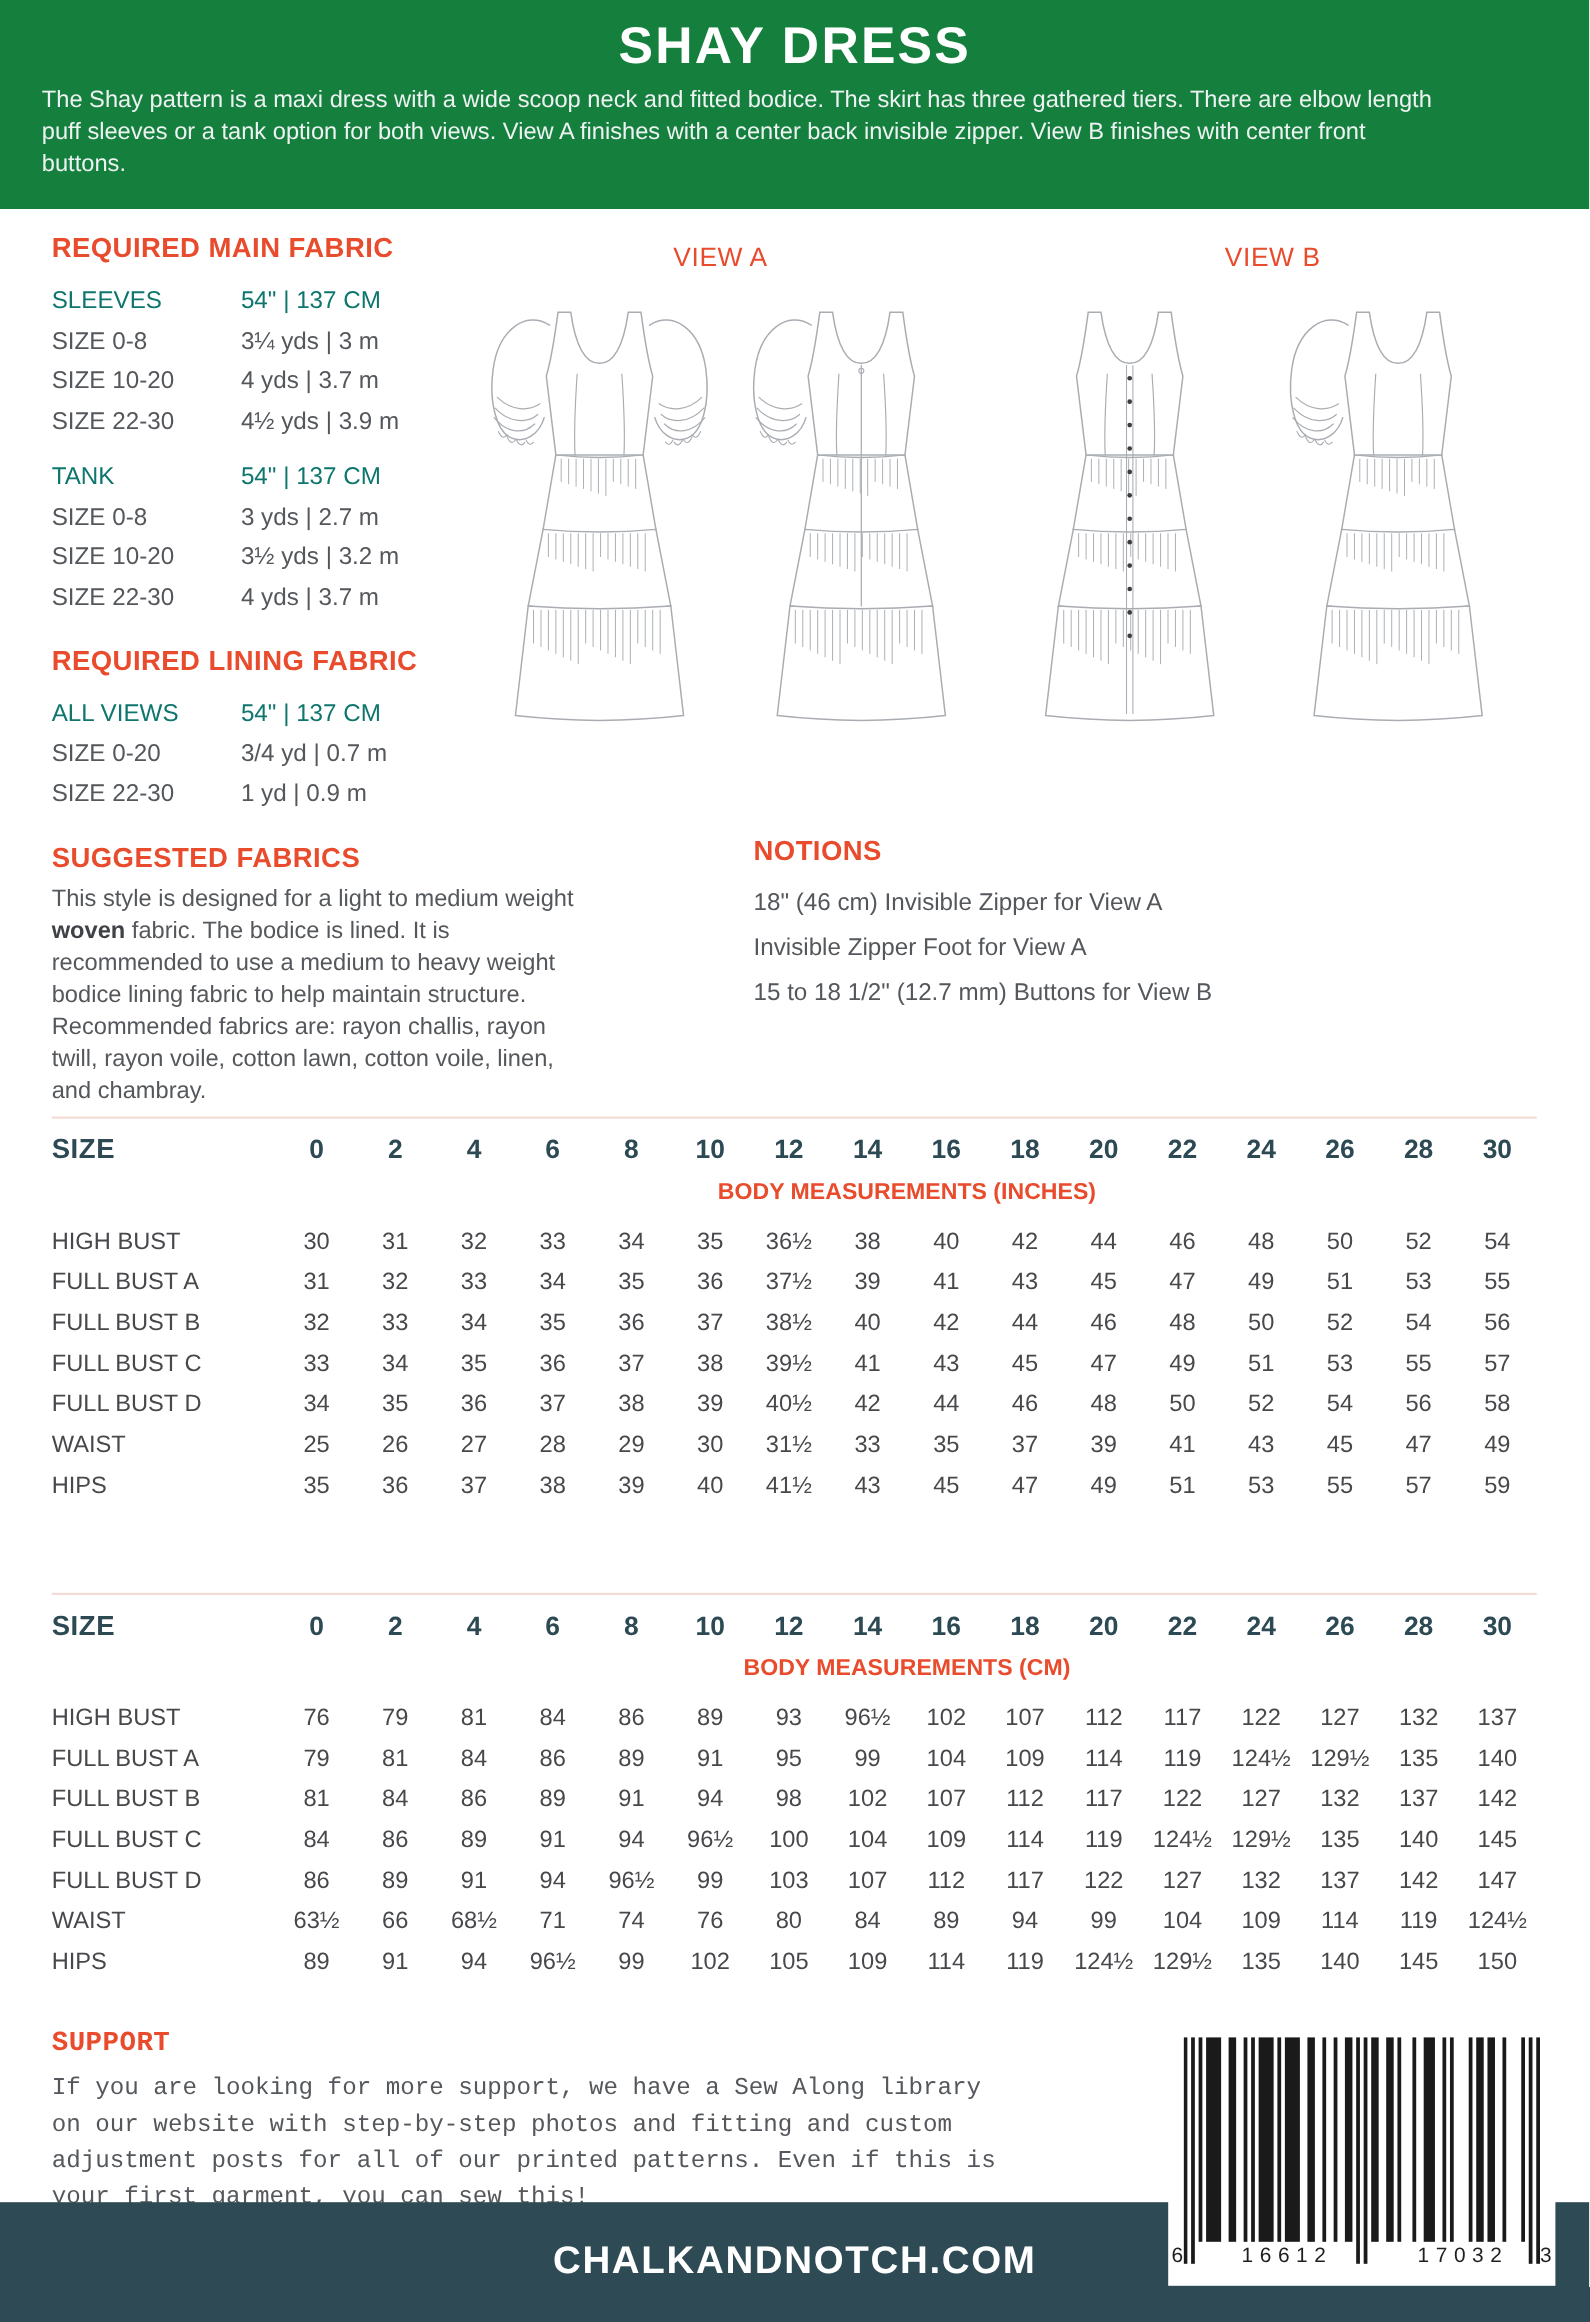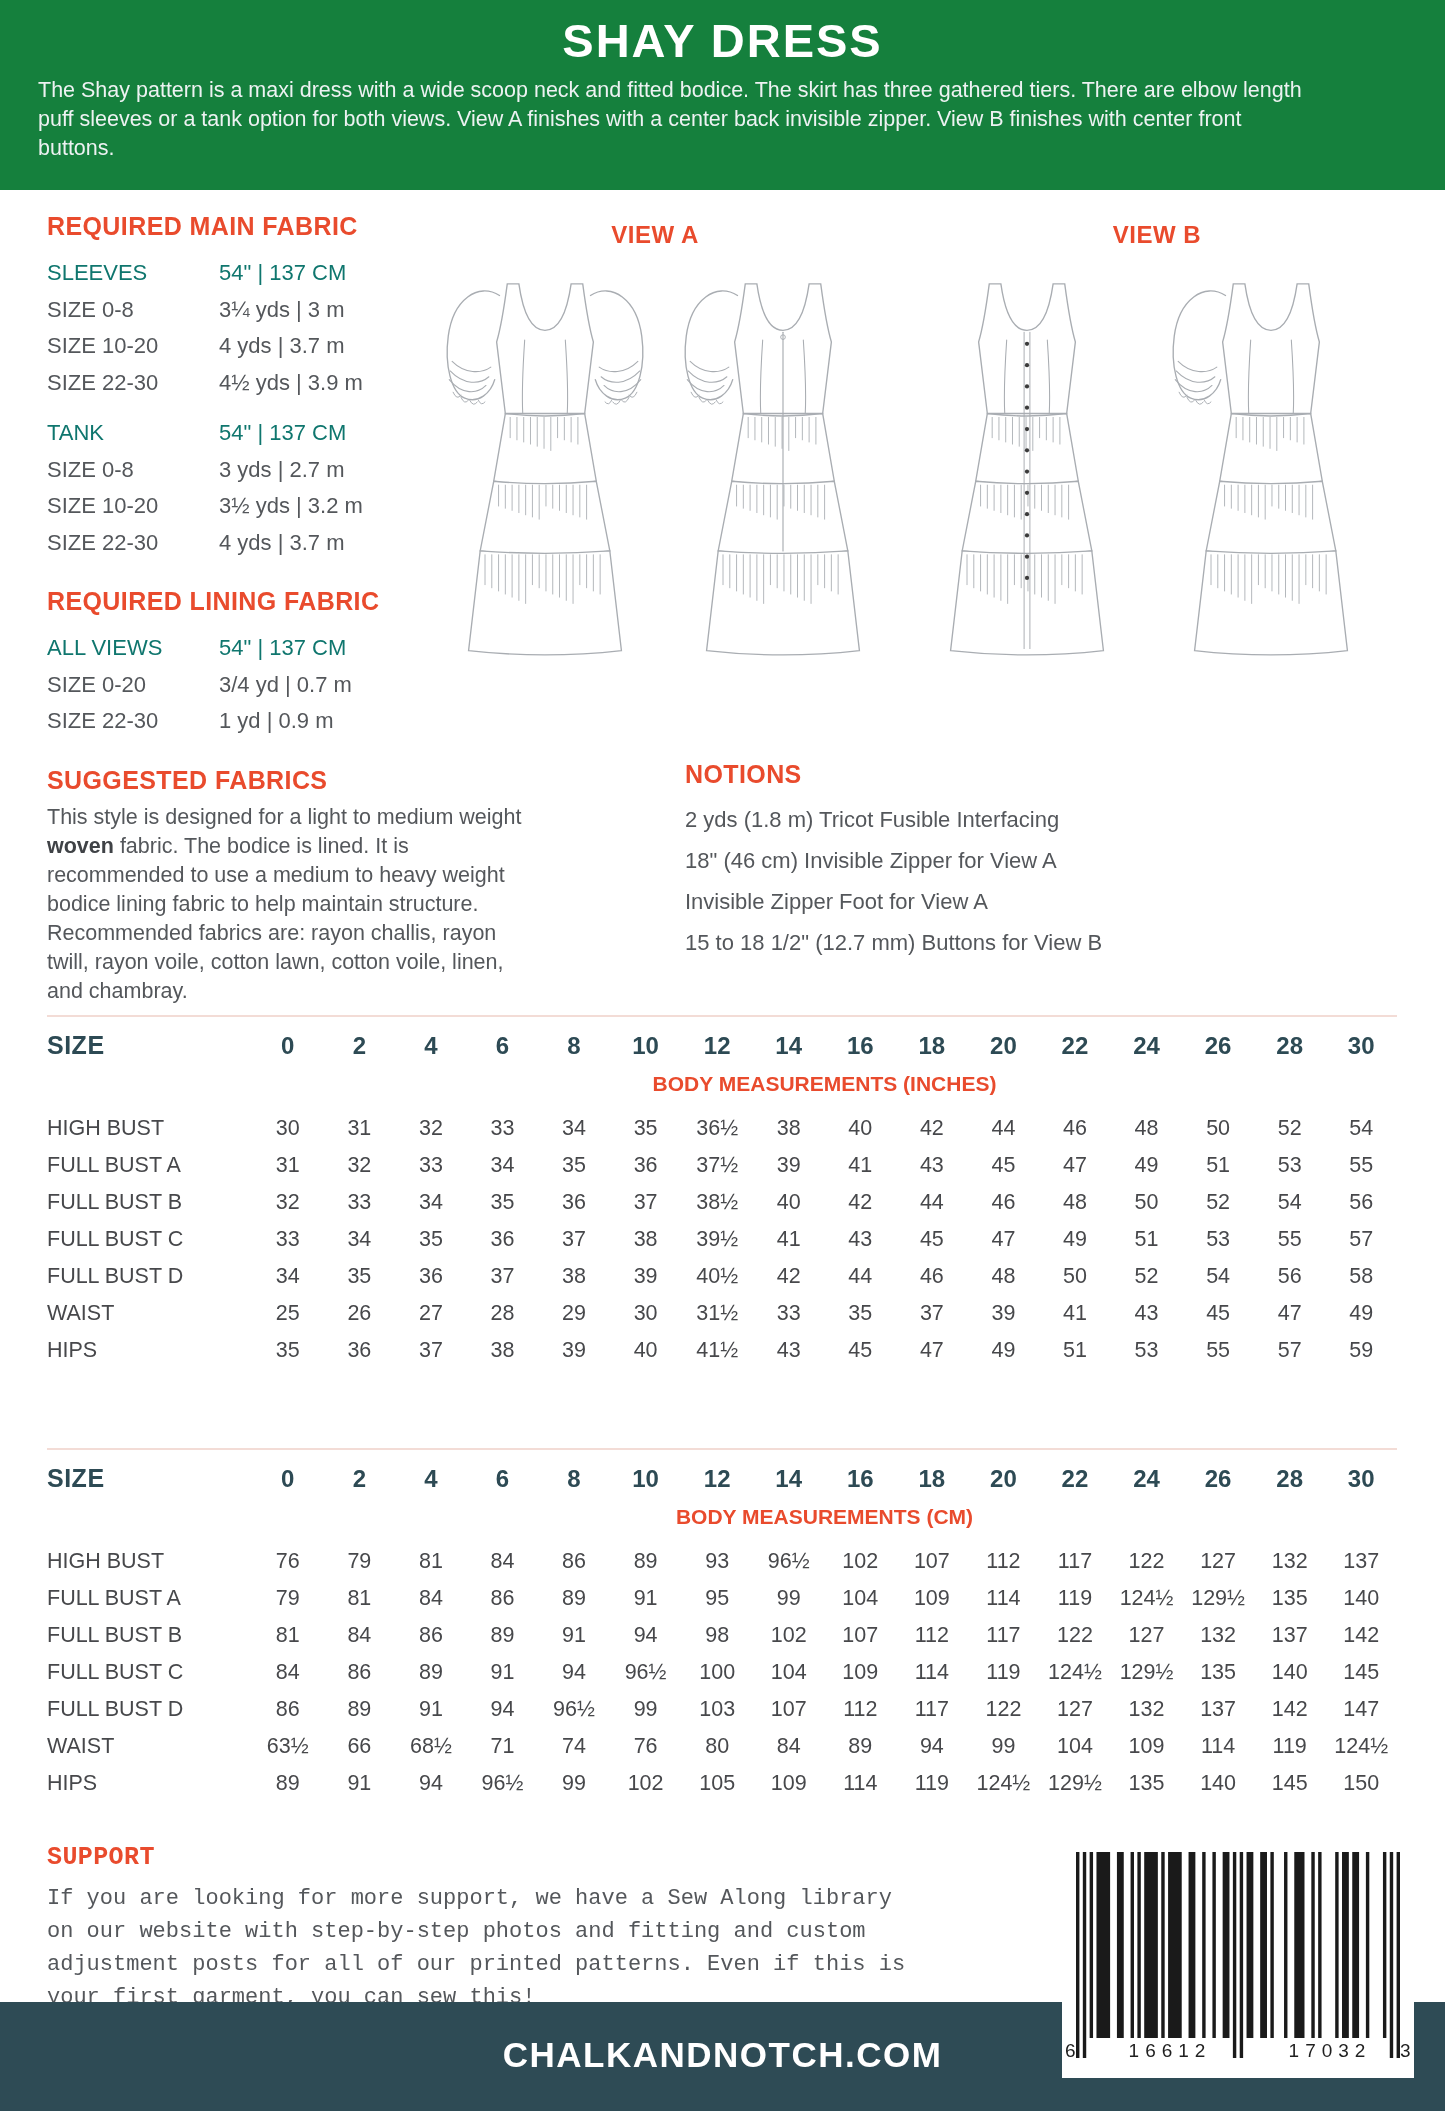--- a/index.html
+++ b/index.html
@@ -23,21 +23,21 @@
   .ghead span{color:#0f766e;font-weight:normal;}
   .grp + .orange{margin-top:26px;}
   .sug{margin-top:30px;}
   .para{font-size:21.5px;line-height:29px;color:#54575b;margin:8px 0 0;}
   .sugp{width:478px;}
   .sugp b{color:#3f4246;}
 
   
   .views{position:absolute;left:420px;top:205px;width:1025px;height:480px;}
   .vlabel{position:absolute;top:16px;transform:translateX(-50%);color:#e94b2d;
-          font-weight:bold;font-size:24px;letter-spacing:.5px;}
+          font-weight:normal;font-size:24px;letter-spacing:.5px;}
   .dress{position:absolute;top:46px;width:250px;height:416px;}
 
   
   .notions{position:absolute;left:685px;top:760px;width:755px;}
   .notions h2{margin-bottom:10px;}
   .nline{font-size:22px;line-height:41px;color:#54575b;}
 
   
   .mtable{position:absolute;left:47px;width:1350px;border-top:2px solid #f3dcd6;}
   .mt-grid{display:grid;grid-template-columns:205px repeat(16,1fr);align-items:center;}
@@ -215,21 +215,20 @@
         <path d="M77,242 v21.6 M84,242 v23.9 M91,242 v26.1 M98,242 v28.4 M105,242 v30.7 M112,242 v32.9 M119,242 v35.2 M126,242 v21.6 M133,242 v23.9 M140,242 v26.1 M147,242 v28.4 M154,242 v30.7 M161,242 v32.9 M168,242 v35.2 " fill="none" stroke="#a9adb2" stroke-width="0.9" stroke-linecap="round"></path>
         <path d="M58,310 Q125,315 192,310 L204,413 Q125,422 46,413 Z" fill="#fff" stroke="#a9adb2" stroke-width="1.4" stroke-linecap="round"></path>
         <path d="M63,314 v30.9 M70,314 v34.1 M77,314 v37.4 M84,314 v40.6 M91,314 v43.8 M98,314 v47.1 M105,314 v50.3 M112,314 v30.9 M119,314 v34.1 M126,314 v37.4 M133,314 v40.6 M140,314 v43.8 M147,314 v47.1 M154,314 v50.3 M161,314 v30.9 M168,314 v34.1 M175,314 v37.4 M182,314 v40.6 " fill="none" stroke="#a9adb2" stroke-width="0.9" stroke-linecap="round"></path>
         <path d="M86,34 L98,34 C102,62 110,82 125,82 C140,82 148,62 152,34 L164,34 C168,64 172,84 175,94 L166,168 L84,168 L75,94 C78,84 82,64 86,34 Z" fill="#fff" stroke="#a9adb2" stroke-width="1.4" stroke-linecap="round"></path>
         <path d="M104,92 C102,122 101,148 102,168 M146,92 C148,122 149,148 148,168" fill="none" stroke="#a9adb2" stroke-width="1.1" stroke-linecap="round"></path>
       </svg>
   </section>
 
   <section class="notions">
     <h2 class="orange">NOTIONS</h2>
-    <div class="nline">2 yds (1.8 m) Tricot Fusible Interfacing</div>
     <div class="nline">18" (46 cm) Invisible Zipper for View A</div>
     <div class="nline">Invisible Zipper Foot for View A</div>
     <div class="nline">15 to 18 1/2" (12.7 mm) Buttons for View B</div>
   </section>
 
   <section class="mtable" style="top:1015px">
       <div class="mt-grid mt-head">
         <div class="mt-size-label">SIZE</div>
         <div class="mt-size-val">0</div>
         <div class="mt-size-val">2</div>

